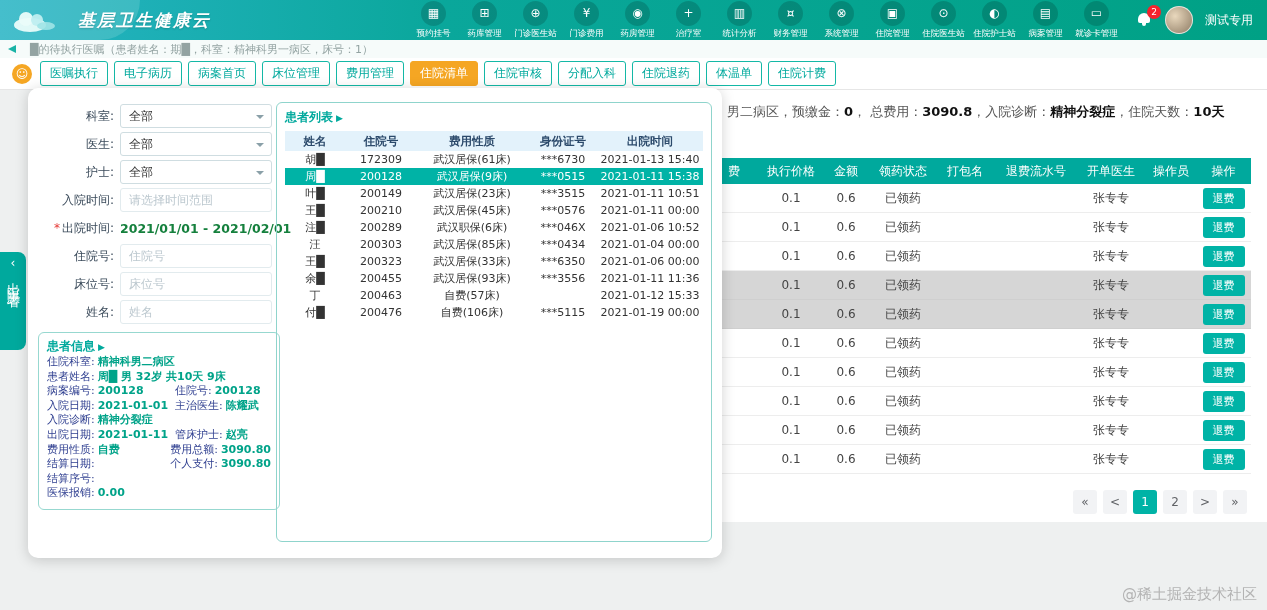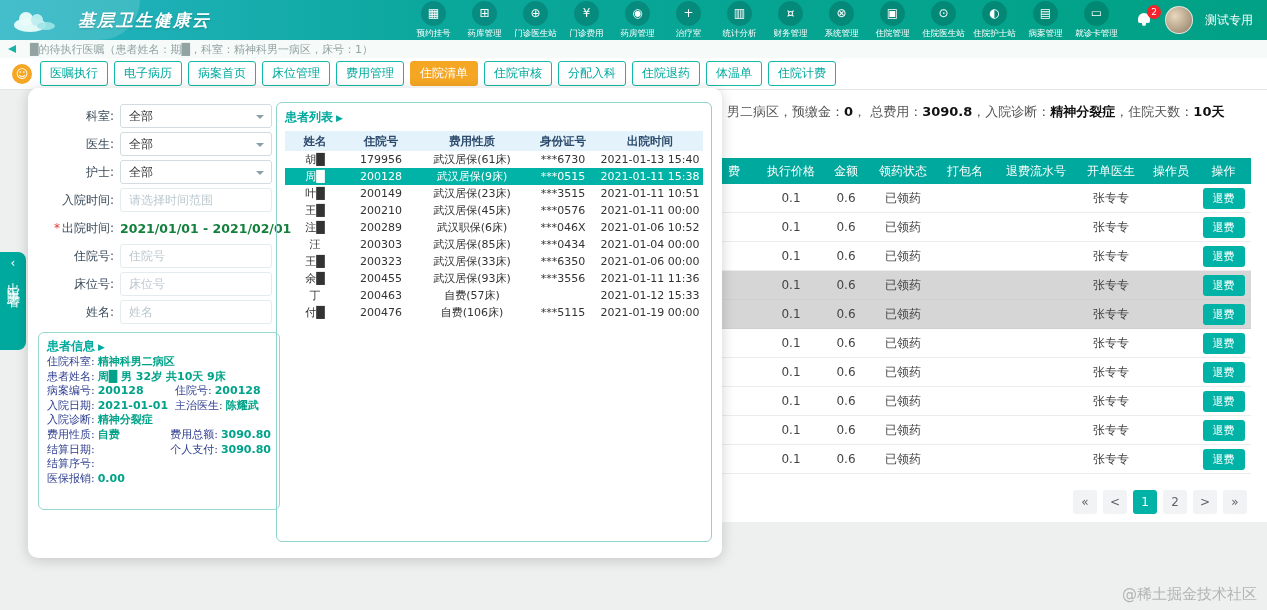--- a/index.html
+++ b/index.html
@@ -451,20 +451,30 @@
             </span>
           </div>
           <div class="pi-line">
             <span class="pi-pair">
               <span class="pi-l">入院诊断:</span>
               <span class="pi-v">精神分裂症</span>
             </span>
           </div>
           <div class="pi-line">
             <span class="pi-pair first">
+              <span class="pi-l">出院日期:</span>
+              <span class="pi-v">2021-01-11</span>
+            </span>
+            <span class="pi-pair">
+              <span class="pi-l">管床护士:</span>
+              <span class="pi-v">赵亮</span>
+            </span>
+          </div>
+          <div class="pi-line">
+            <span class="pi-pair first">
               <span class="pi-l">费用性质:</span>
               <span class="pi-v">自费</span>
             </span>
             <span class="pi-pair">
               <span class="pi-l">费用总额:</span>
               <span class="pi-v">3090.80</span>
             </span>
           </div>
           <div class="pi-line">
             <span class="pi-pair first">
@@ -499,21 +509,21 @@
       <div class="pl-head">
           <div class="pl-cell pl-c0">姓名</div>
           <div class="pl-cell pl-c1">住院号</div>
           <div class="pl-cell pl-c2">费用性质</div>
           <div class="pl-cell pl-c3">身份证号</div>
           <div class="pl-cell pl-c4">出院时间</div>
         </div>
       <div>
           <div class="pl-row">
             <div class="pl-cell pl-c0">胡█</div>
-            <div class="pl-cell pl-c1">179956</div>
+            <div class="pl-cell pl-c1">172309</div>
             <div class="pl-cell pl-c2">武汉居保(61床)</div>
             <div class="pl-cell pl-c3">***6730</div>
             <div class="pl-cell pl-c4">2021-01-13 15:40</div>
           </div>
           <div class="pl-row selected">
             <div class="pl-cell pl-c0">周█</div>
             <div class="pl-cell pl-c1">200128</div>
             <div class="pl-cell pl-c2">武汉居保(9床)</div>
             <div class="pl-cell pl-c3">***0515</div>
             <div class="pl-cell pl-c4">2021-01-11 15:38</div>

